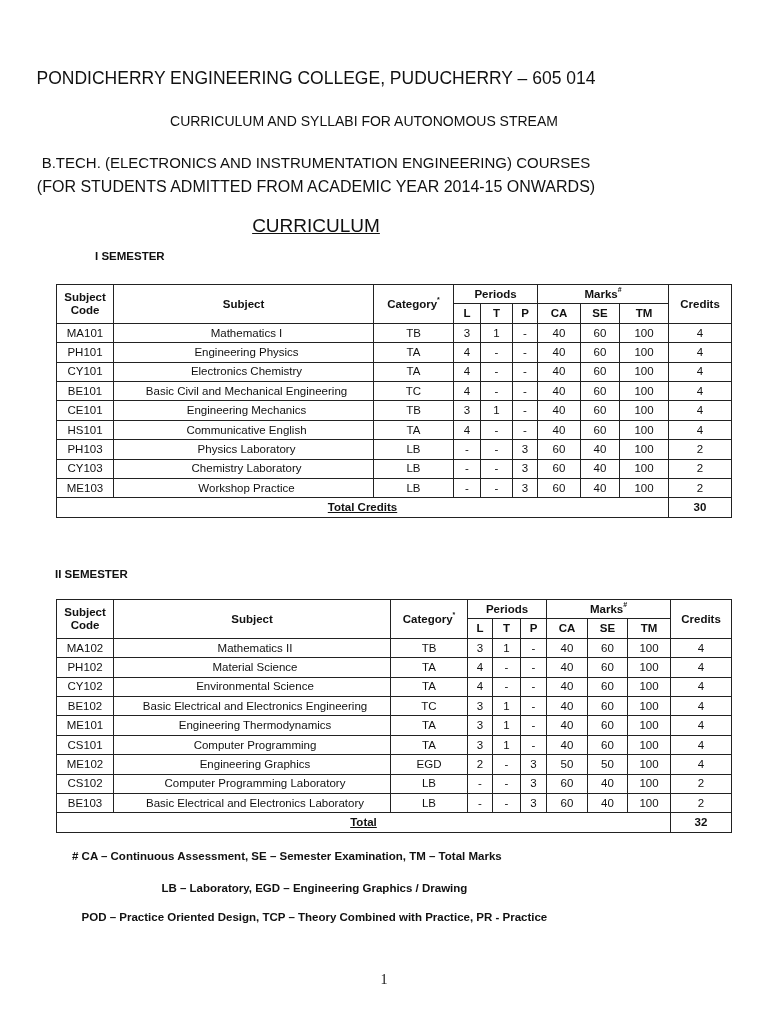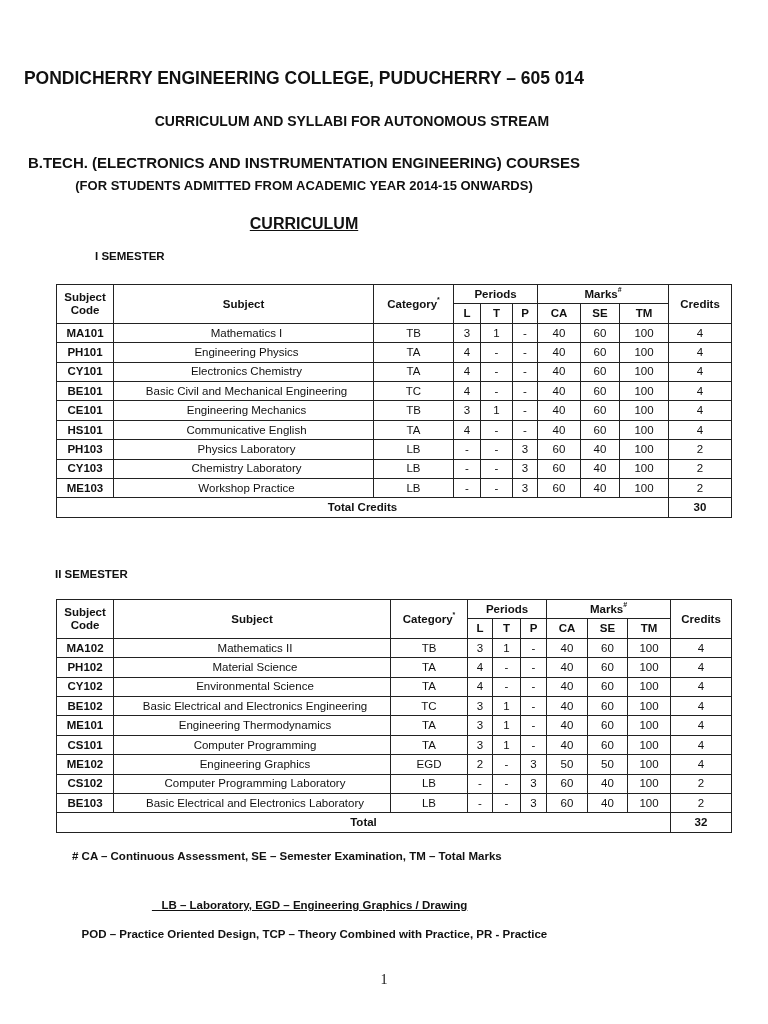--- a/index.html
+++ b/index.html
@@ -1,30 +1,30 @@
 <!DOCTYPE html>
 <html><head>
 <meta charset="utf-8">
 <style>
   html, body { margin: 0; padding: 0; background: #ffffff; }
   body { width: 768px; height: 1024px; position: relative; overflow: hidden;
          font-family: "Liberation Sans", sans-serif; color: #111; }
-  .center { position: absolute; left: 0; width: 608px; text-align: center; font-weight: bold; }
+  .center { position: absolute; left: 12px; width: 608px; text-align: center; font-weight: normal; }
   .t1 { top: 68px; font-size: 17.5px; }
   .t2 { top: 113px; font-size: 14px; padding-left: 48px; }
   .t3 { top: 154px; font-size: 15px; }
-  .t4 { top: 178px; font-size: 13px; }
-  .t5 { top: 215px; font-size: 16px; text-decoration: underline; }
+  .t4 { top: 178px; font-size: 16px; }
+  .t5 { top: 215px; font-size: 19px; text-decoration: underline; }
   .sem { position: absolute; left: 55px; font-size: 11.5px; font-weight: bold; }
   table.cur { position: absolute; left: 56px; border-collapse: collapse; font-size: 11.5px; table-layout: fixed; }
   table.cur td, table.cur th { border: 1px solid #222; padding: 0; height: 18.4px; text-align: center; line-height: 1.1; }
   table.cur th { font-weight: bold; font-size: 11.5px; }
-  td.code { font-weight: bold; }
+  td.code { font-weight: normal; }
   td.subj { text-align: center; padding-left: 6px !important; }
-  td.total-label { font-weight: bold; text-align: center; }
+  td.total-label { font-weight: bold; text-align: center; text-decoration: underline; }
   td.total-val { font-weight: bold; }
   sup { font-size: 7px; vertical-align: top; position: relative; top: -2px; }
   .notes { position: absolute; left: 72px; font-size: 11.5px; font-weight: bold; text-align: center; }
   .notes div { white-space: pre; }
   .page-num { position: absolute; top: 972px; left: 0; width: 768px; text-align: center; font-family: "Liberation Serif", serif; font-size: 14px; }
 </style>
 </head>
 <body>
 
 <div class="center t1">PONDICHERRY ENGINEERING COLLEGE, PUDUCHERRY – 605 014</div>
@@ -330,17 +330,17 @@
       <td colspan="9" class="total-label">Total</td>
       <td class="total-val">32</td>
     </tr>
   </tfoot>
 </table>
 
 <div class="notes" style="top:850px;">
   <div># CA – Continuous Assessment, SE – Semester Examination, TM – Total Marks</div>
 </div>
 <div class="notes" style="top:881px;">
-  <div style="margin-top:18px;text-decoration:underline;">   LB – Laboratory, EGD – Engineering Graphics / Drawing</div>
+  <div style="margin-top:1px;">   LB – Laboratory, EGD – Engineering Graphics / Drawing</div>
   <div style="margin-top:17px;">   POD – Practice Oriented Design, TCP – Theory Combined with Practice, PR - Practice</div>
 </div>
 
 <div class="page-num">1</div>
 
 </body></html>

